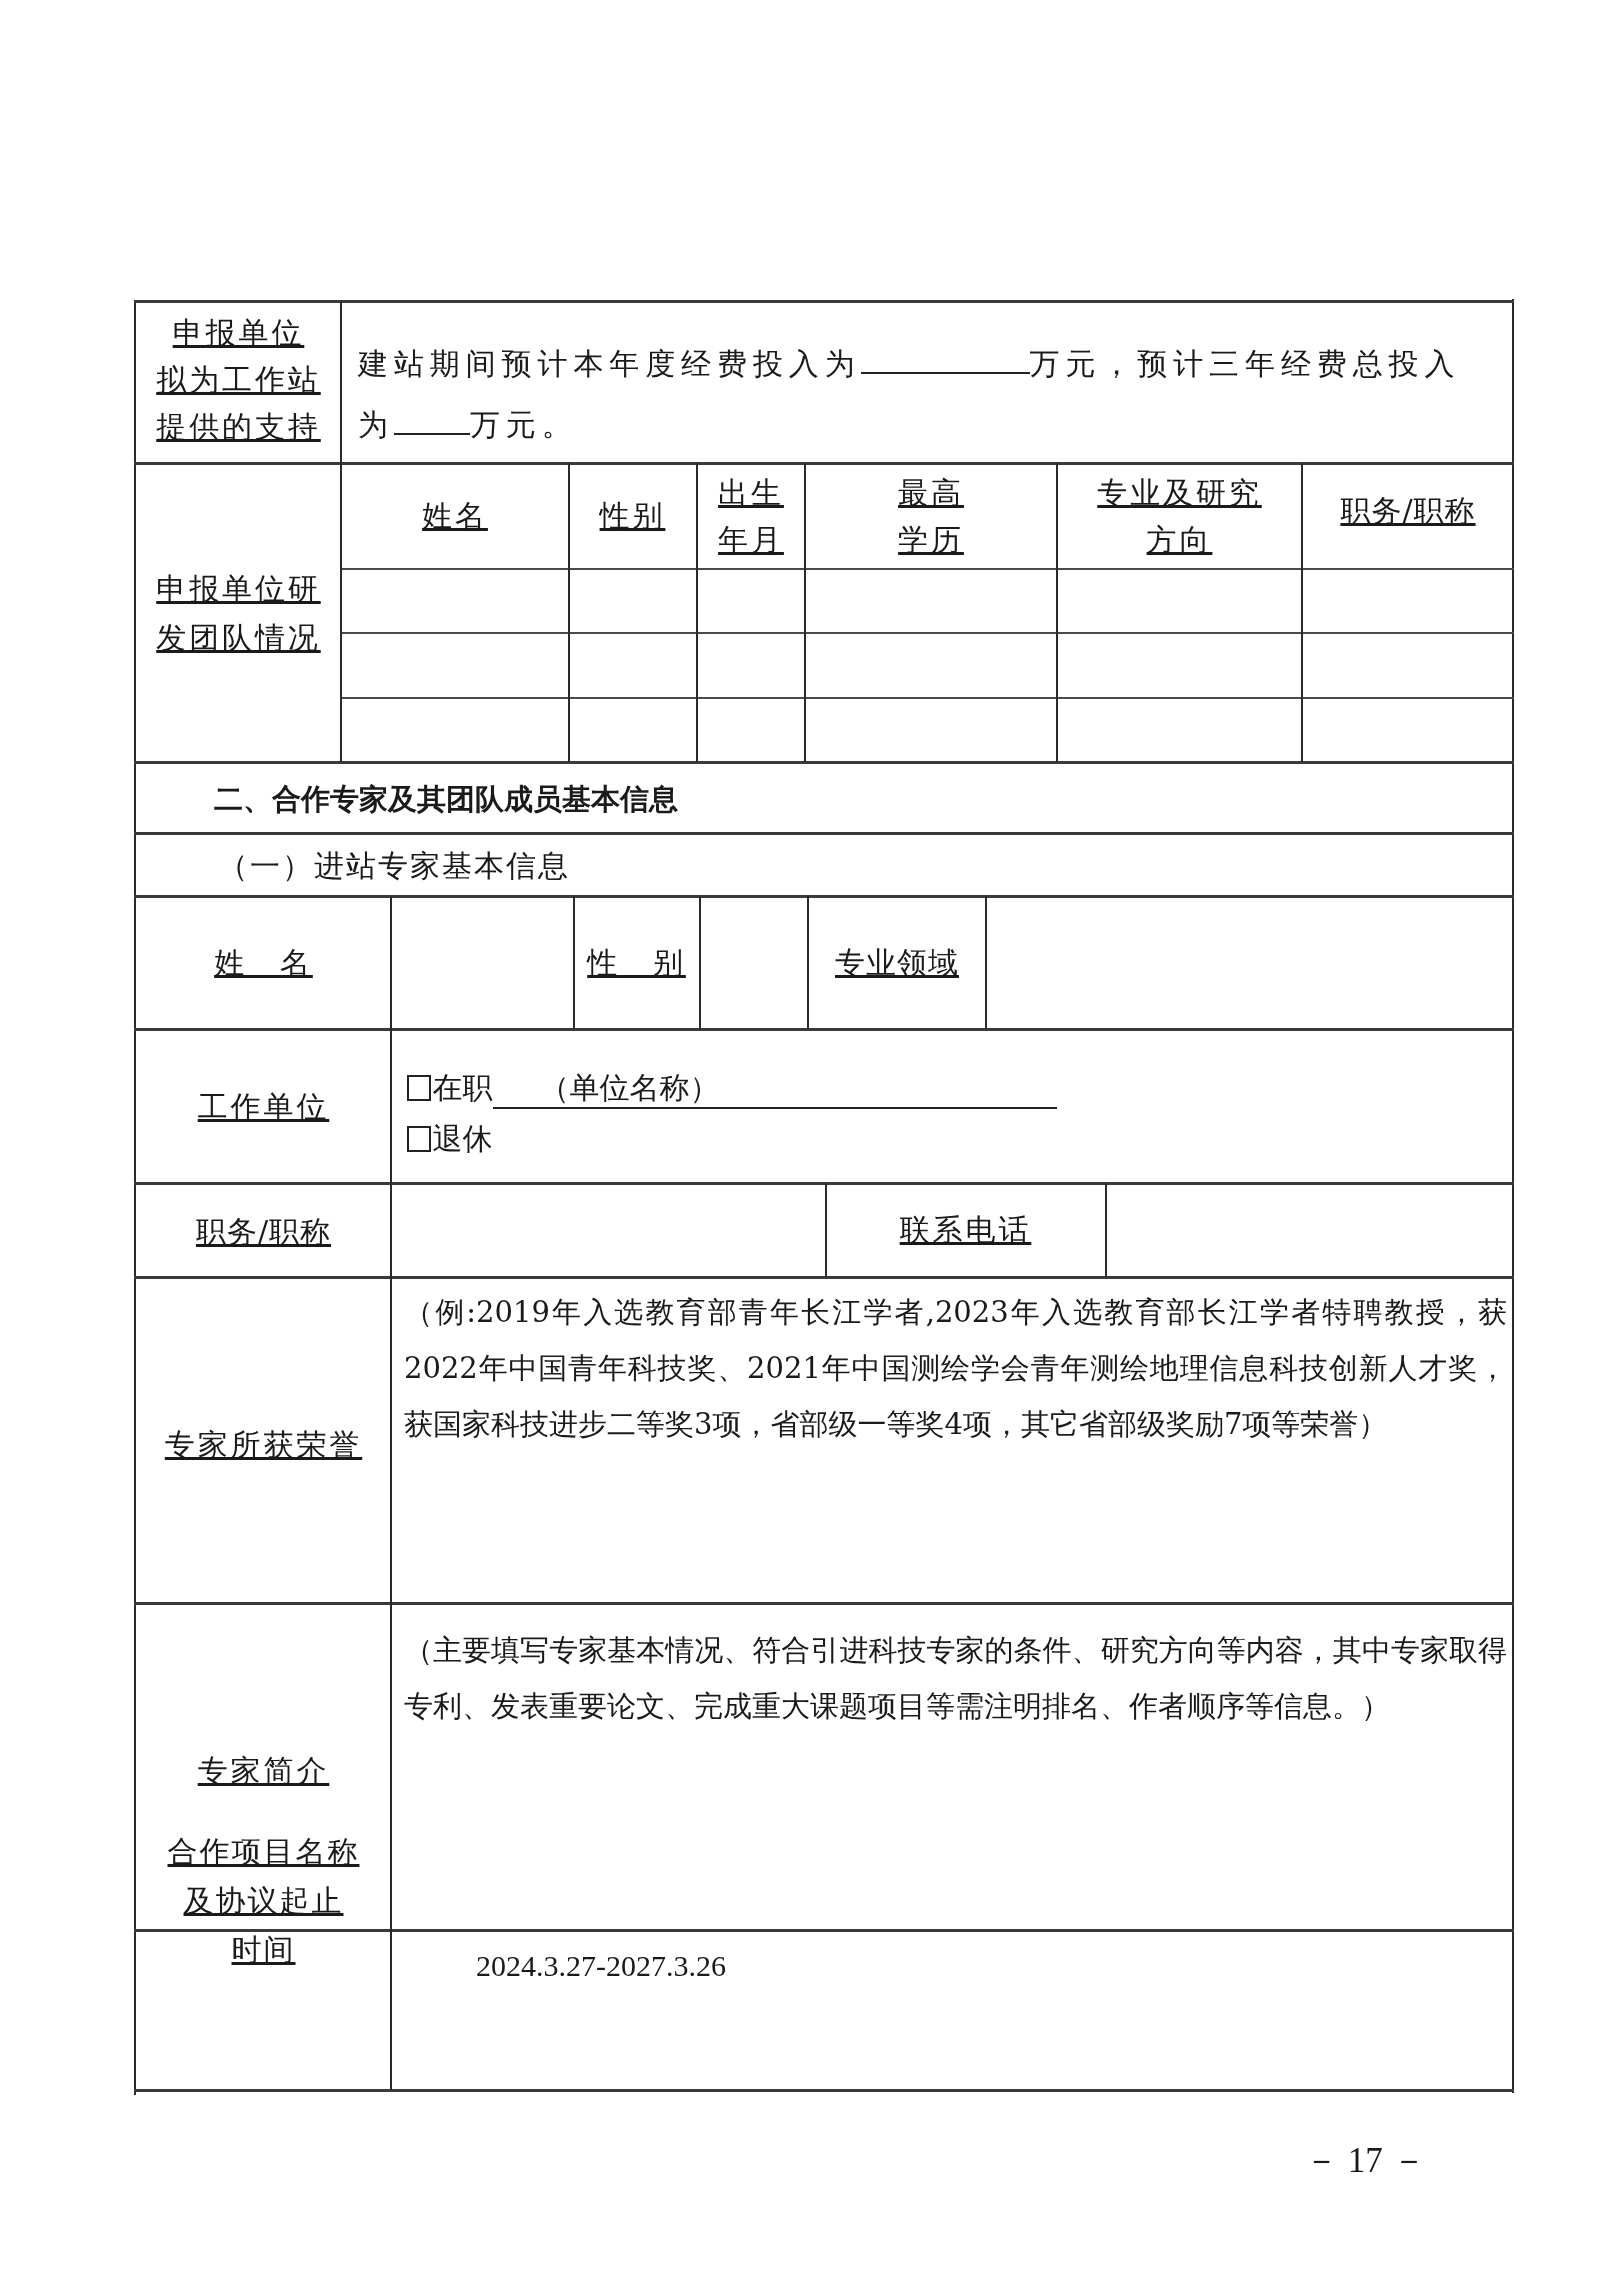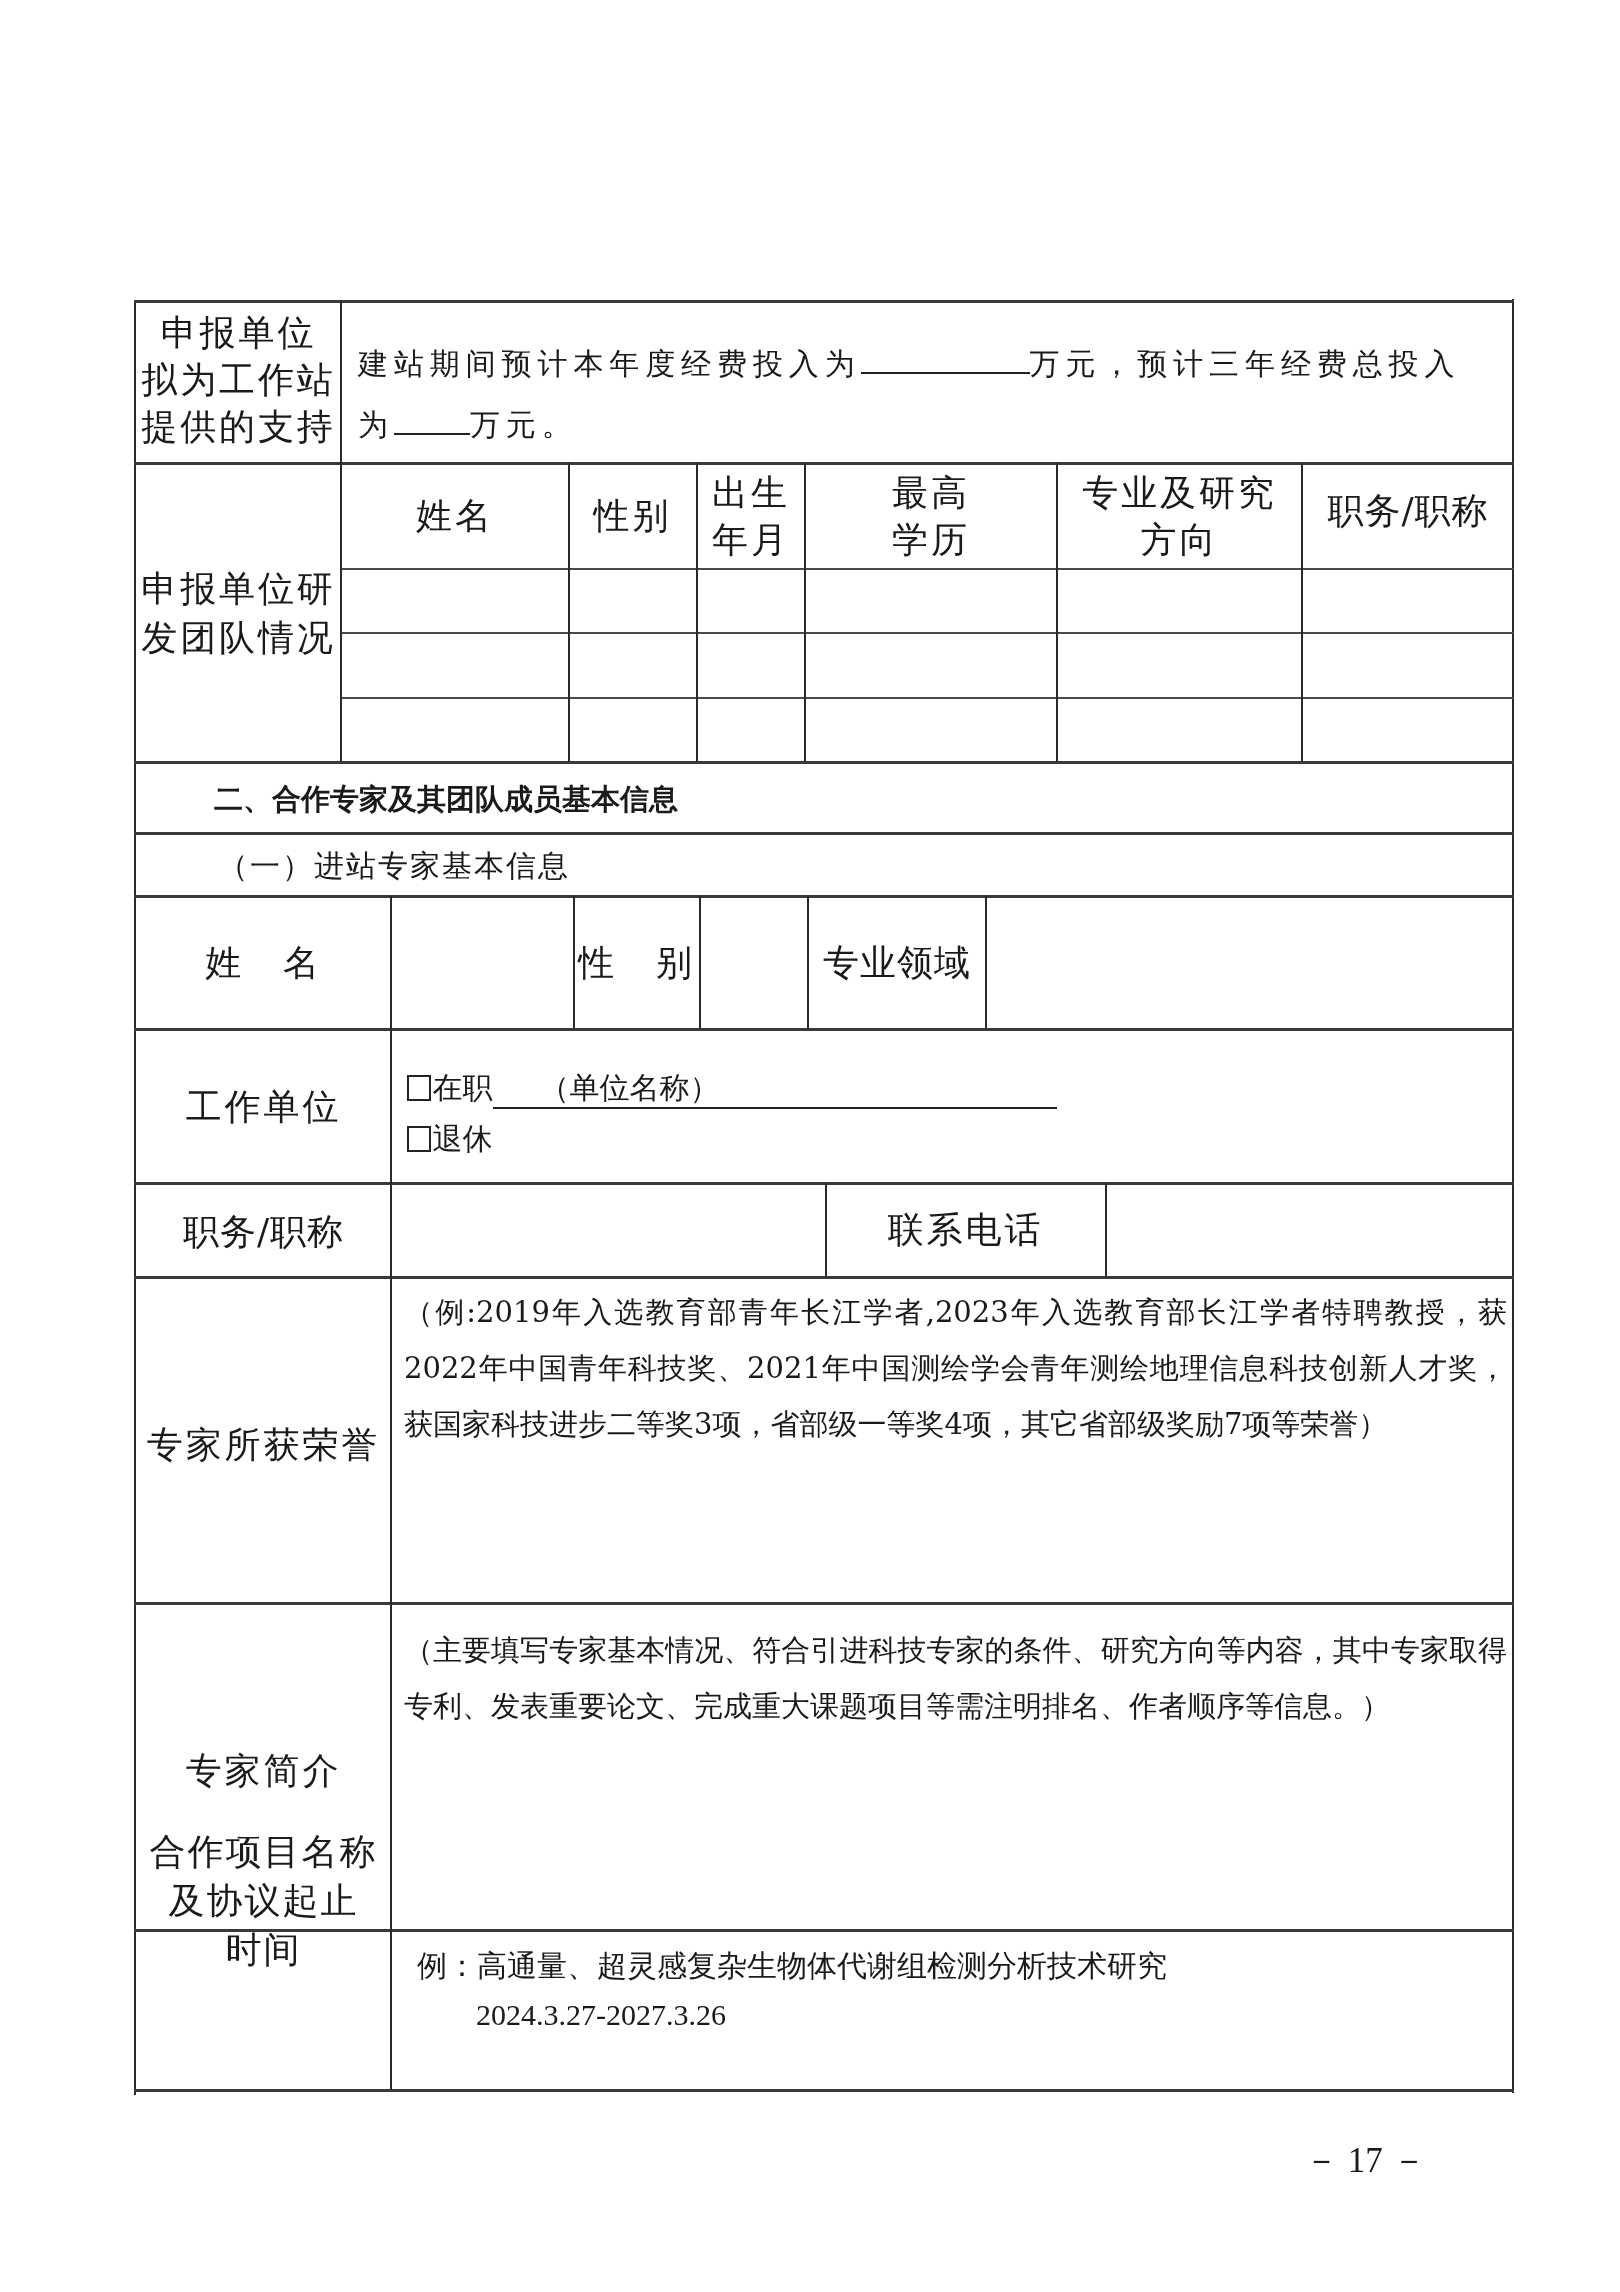--- a/index.html
+++ b/index.html
@@ -3,21 +3,21 @@
 <meta charset="utf-8">
 <style>
   html, body { margin: 0; padding: 0; background: #ffffff; }
   body { width: 1620px; height: 2293px; position: relative; overflow: hidden;
          font-family: "DejaVu Serif", "Liberation Serif", serif; color: #1a1a1a; }
   .page { position: absolute; left: 0; top: 0; width: 1620px; height: 2293px; }
   .cell { position: absolute; box-sizing: border-box; }
   .hline { position: absolute; height: 2.9px; background: #3a3a3a; }
   .vline { position: absolute; width: 2px; background: #2a2a2a; }
   .thin { height: 2px; background: #4a4a4a; }
-  .lbl { position: absolute; font-size: 36px; line-height: 47px; text-align: center; letter-spacing: 2.9px; }
+  .lbl { position: absolute; font-size: 30px; line-height: 47px; text-align: center; letter-spacing: 2.9px; text-decoration: underline; }
   .txt { position: absolute; font-size: 30px; line-height: 51px; }
   .blank { display: inline-block; border-bottom: 2px solid #222; vertical-align: baseline; height: 1px; }
   .checkbox { display: inline-block; width: 23.5px; height: 25.5px; border: 2px solid #222; box-sizing: border-box; vertical-align: -2.9px; margin-right: 2px; }
   .pagenum { position: absolute; left: 1304px; top: 2137px; font-size: 35px; font-family: "Liberation Serif", serif; }
   .sec { font-weight: bold; font-family: "DejaVu Sans", sans-serif; font-size: 29px; }
 </style>
 </head>
 <body>
 
 <div class="page">
@@ -151,19 +151,18 @@
 
   <div class="lbl" style="left:137px; top:1747px; width:253px;">专家简介</div>
   <div class="txt" style="left:404px; top:1622px; width:1103px; line-height:56px; text-align:justify; font-size:29px;">（主要填写专家基本情况、符合引进科技专家的条件、研究方向等内容，其中专家取得专利、发表重要论文、完成重大课题项目等需注明排名、作者顺序等信息。）</div>
 
   <div class="lbl" style="left:137px; top:1827px; width:253px; line-height:49px; letter-spacing:2px;">
     <div>合作项目名称</div>
     <div>及协议起止</div>
     <div>时间</div>
   </div>
   <div class="txt" style="left:417px; top:1941px; width:1088px; line-height:49px;">
-    <div>例：高通量、超灵感复杂生物体代谢组检测分析技术研究</div>
     <div style="padding-left:59px; font-family:Liberation Serif, serif;">2024.3.27-2027.3.26</div>
   </div>
 
   <div class="pagenum">－ 17 －</div>
 </div>
 
 
 </body></html>

